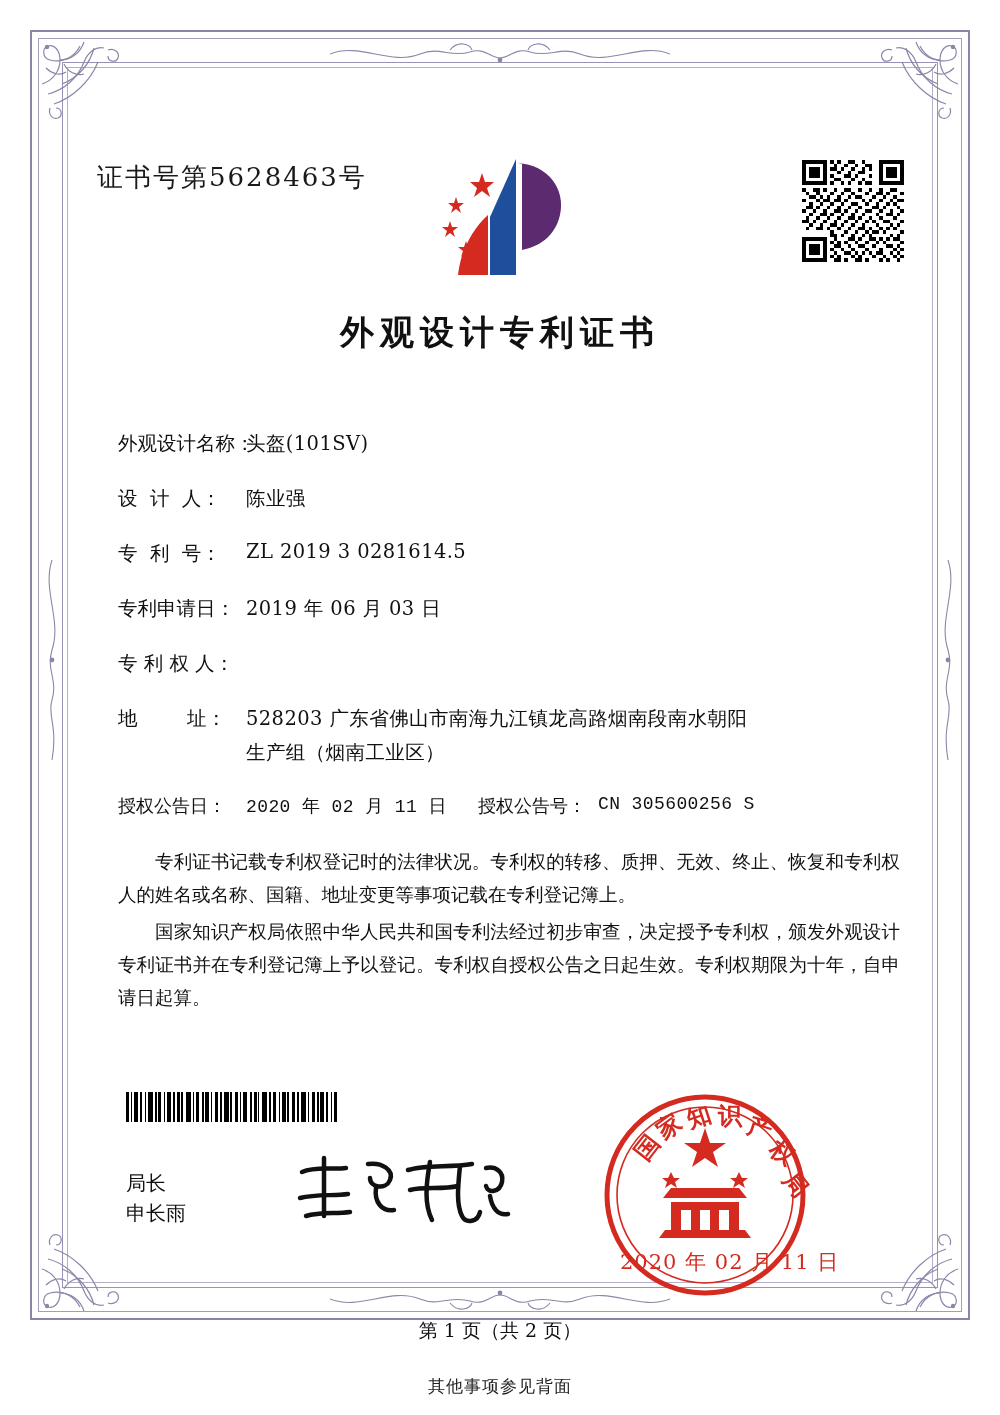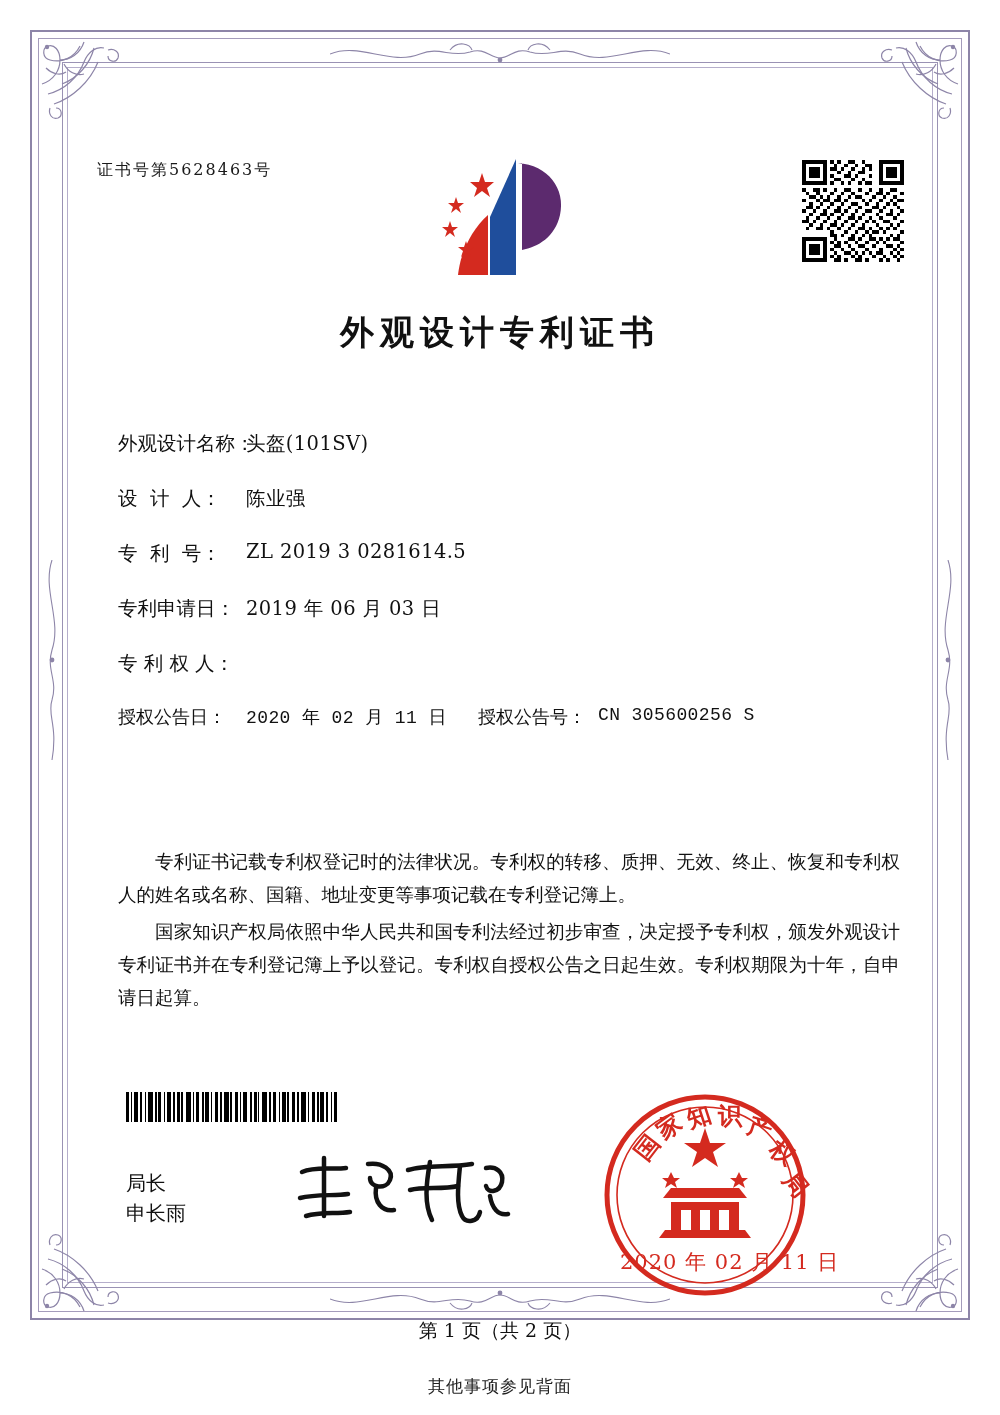--- a/index.html
+++ b/index.html
@@ -77,21 +77,21 @@
   .ef-top    { left: 330px; top: 36px; }
   .ef-bottom { left: 330px; bottom: 98px; transform: scaleY(-1); }
   .ef-left   { left: 36px; top: 560px; }
   .ef-right  { right: 36px; top: 560px; transform: scaleX(-1); }
 
   
   .cert-no {
     position: absolute;
     left: 97px;
     top: 160px;
-    font-size: 16px;
+    font-size: 26px;
     letter-spacing: 2px;
     color: #1a1a1a;
     font-family: "DejaVu Serif", "Liberation Serif", serif;
   }
 
   .logo {
     position: absolute;
     left: 430px;
     top: 155px;
     width: 150px;
@@ -605,20 +605,27 @@
 
     <div class="field-row">
       <div class="field-label">专利申请日：</div>
       <div class="field-value">2019 年 06 月 03 日</div>
     </div>
 
     <div class="field-row">
       <div class="field-label">专 利 权 人：</div>
     </div>
 
+    <div class="field-row">
+      <div class="field-label">地        址：</div>
+      <div class="field-value">
+        <span>528203 广东省佛山市南海九江镇龙高路烟南段南水朝阳</span>
+        <span class="sub">生产组（烟南工业区）</span>
+      </div>
+    </div>
 
     <div class="grant-row">
       <div class="grant-left">
         <div class="field-label">授权公告日：</div>
         <div class="field-value">2020 年 02 月 11 日</div>
       </div>
       <div class="grant-right">
         <div class="field-label">授权公告号：</div>
         <div class="field-value">CN 305600256 S</div>
       </div>

